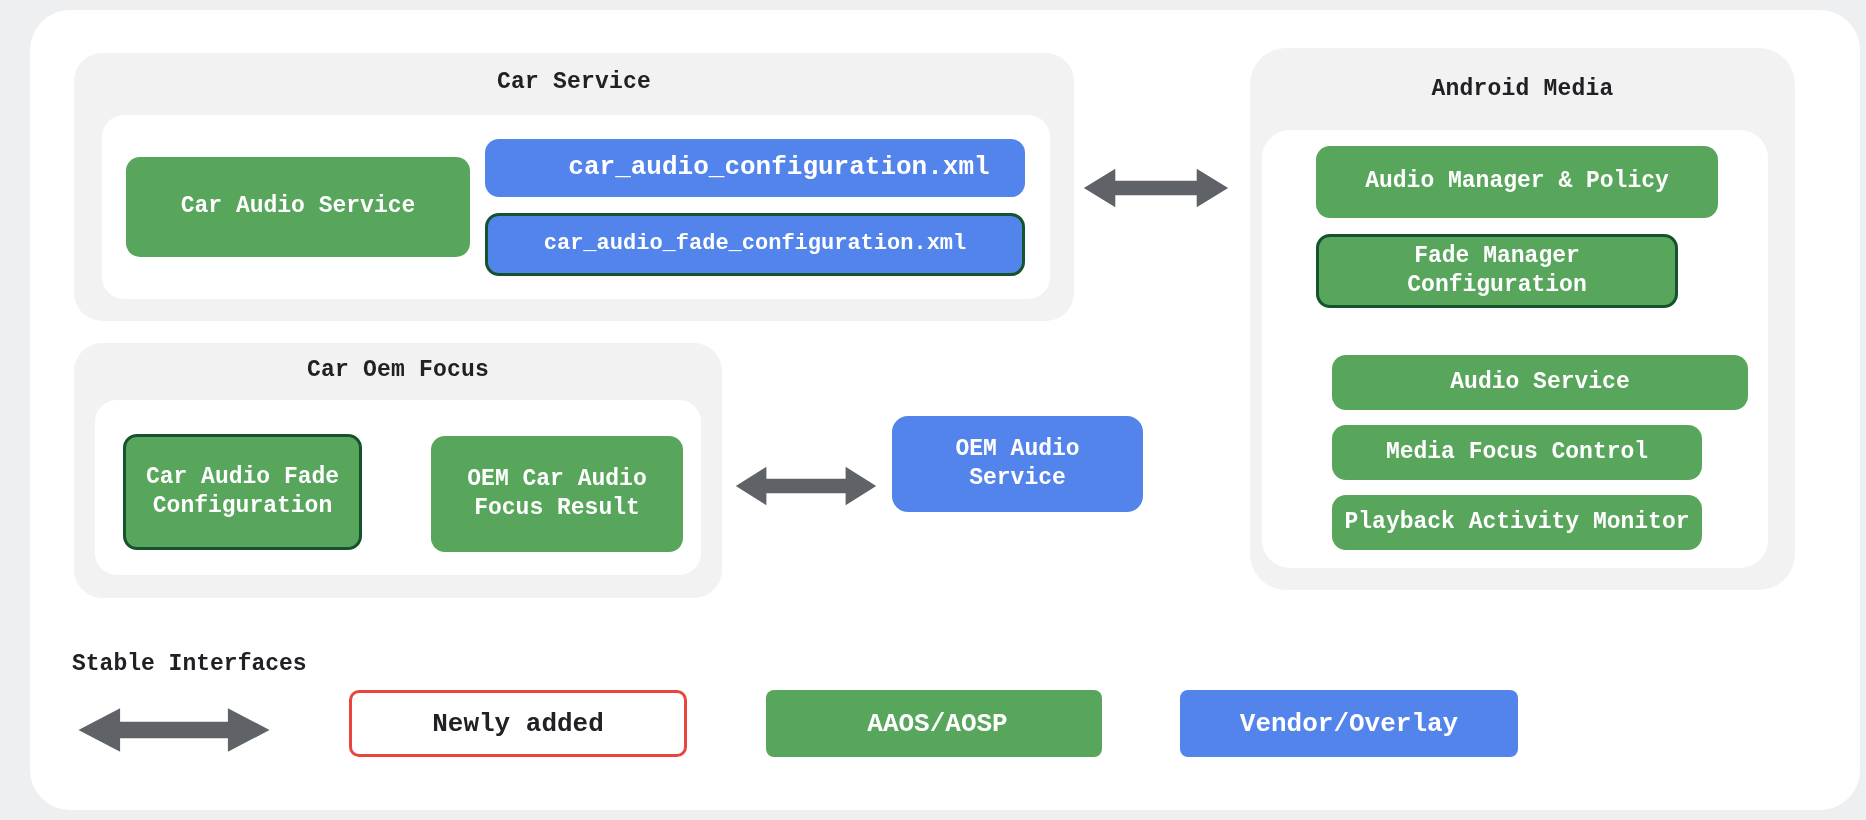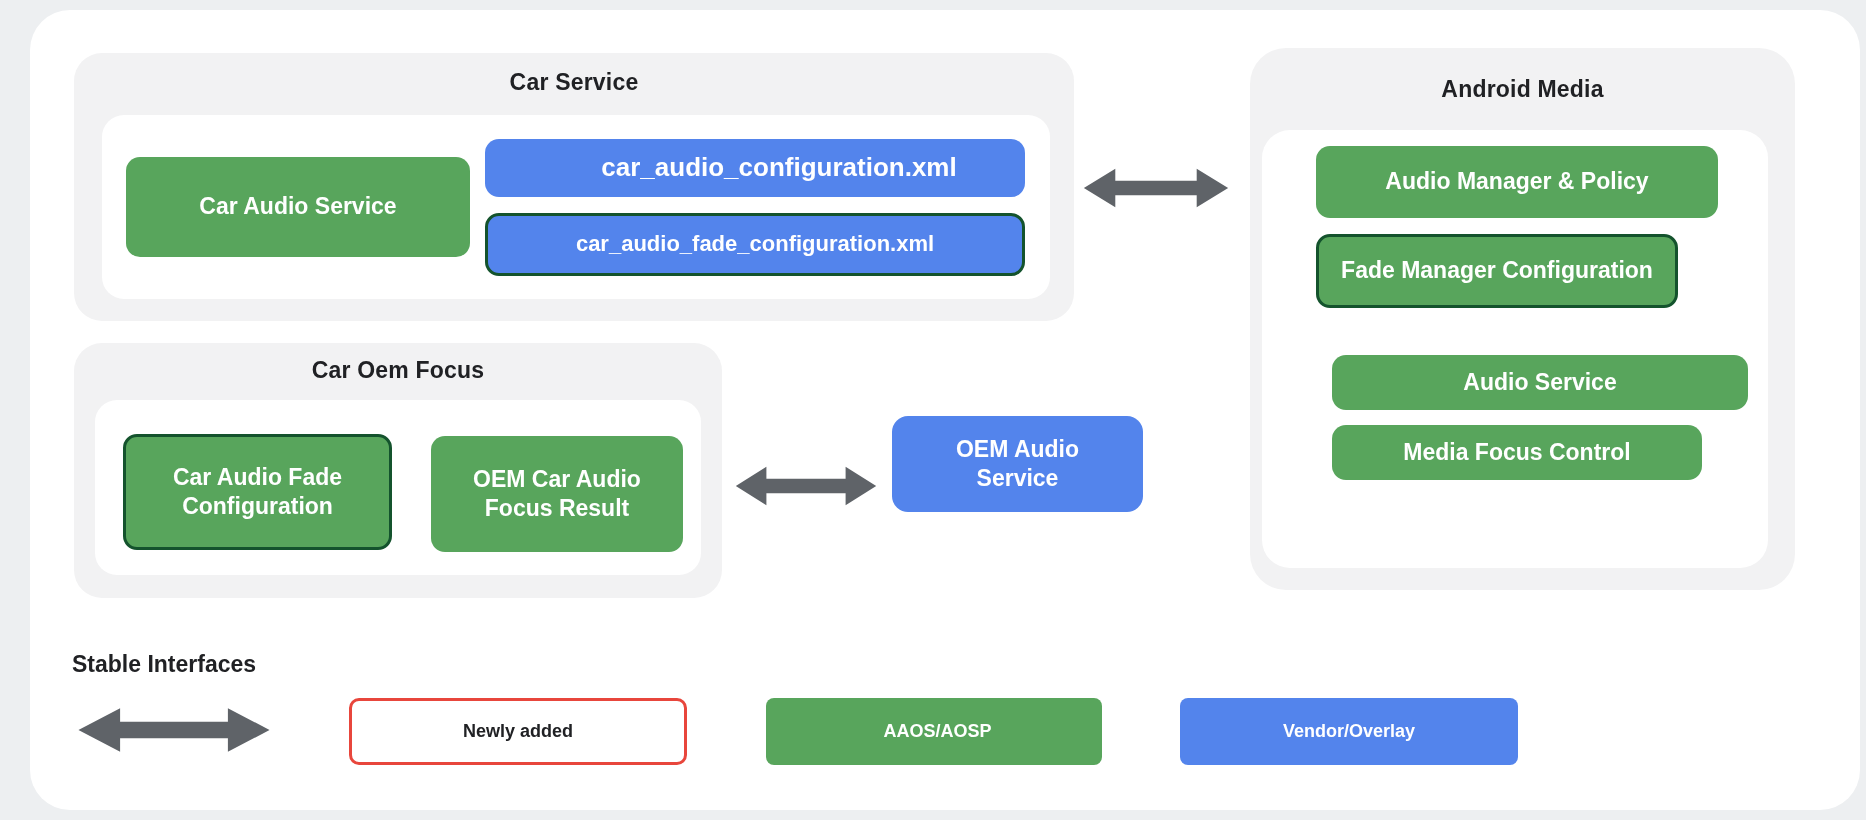--- a/index.html
+++ b/index.html
@@ -11,20 +11,21 @@
     color: #202124;
     position: relative;
     overflow: hidden;
   }
   .card {
     position: absolute;
     left: 30px; top: 10px;
     width: 1830px; height: 800px;
     background: #FFFFFF;
     border-radius: 40px;
+    font-family: Liberation Mono, monospace;
   }
   .group {
     position: absolute;
     background: #F2F2F3;
     border-radius: 28px;
   }
   .group-title {
     position: absolute;
     left: 0; width: 100%;
     text-align: center;
@@ -57,25 +58,24 @@
   .legend-label {
     position: absolute;
     font-size: 23px;
     color: #202124;
   }
   .legend-box {
     position: absolute;
     display: flex;
     align-items: center;
     justify-content: center;
-    font-size: 18px;
+    font-size: 26px;
     border-radius: 8px;
     box-sizing: border-box;
     color: #FFFFFF;
-    margin-top: 8px;
   }
   .legend-newly {
     background: #FFFFFF;
     color: #202124;
     border: 3px solid #E8463C;
     border-radius: 10px;
   }
 </style>
 </head>
 <body>
@@ -87,32 +87,33 @@
     <div class="inner" style="left:28px; top:62px; width:948px; height:184px;">
       <div class="node green" style="left:24px; top:42px; width:344px; height:100px;">Car Audio Service</div>
       <div class="node blue" style="left:383px; top:24px; width:540px; height:58px; font-size:26px;padding-left:48px;">car_audio_configuration.xml</div>
       <div class="node blue red-outline" style="left:383px; top:98px; width:540px; height:63px; font-size:22px;">car_audio_fade_configuration.xml</div>
     </div>
   </div>
 
   <div class="group" style="left:44px; top:333px; width:648px; height:255px;">
     <div class="group-title" style="top:14px;">Car Oem Focus</div>
     <div class="inner" style="left:21px; top:57px; width:606px; height:175px;">
-      <div class="node green red-outline" style="left:28px; top:34px; width:269px; height:116px; padding:13px 12px;">Car Audio Fade Configuration</div>
+      <div class="node green red-outline" style="left:28px; top:34px; width:239px; height:116px; padding:13px 12px;">Car Audio Fade Configuration</div>
       <div class="node green" style="left:336px; top:36px; width:252px; height:116px; padding:0 12px;">OEM Car Audio Focus Result</div>
     </div>
   </div>
 
   <div class="group" style="left:1220px; top:38px; width:545px; height:542px; border-radius:36px;">
     <div class="group-title" style="top:28px;">Android Media</div>
     <div class="inner" style="left:12px; top:82px; width:506px; height:438px; border-radius:28px;">
       <div class="node green" style="left:54px; top:16px; width:402px; height:72px;">Audio Manager &amp; Policy</div>
       <div class="node green red-outline" style="left:54px; top:104px; width:362px; height:74px;">Fade Manager Configuration</div>
       <div class="node green" style="left:70px; top:225px; width:416px; height:55px;">Audio Service</div>
       <div class="node green" style="left:70px; top:295px; width:370px; height:55px;">Media Focus Control</div>
+      <div class="node green" style="left:70px; top:365px; width:370px; height:55px;">Playback Activity Monitor</div>
     </div>
   </div>
 
   <div class="node blue" style="left:862px; top:406px; width:251px; height:96px; border-radius:16px; padding:0 36px;">OEM Audio Service</div>
 
   <div class="arrow" style="left:1052px; top:155px; width:148px; height:46px;">
     <svg viewBox="0 0 160 50" preserveAspectRatio="none">
       <path fill="#5F6368" d="M2,25 L36,4 L36,17 L124,17 L124,4 L158,25 L124,46 L124,33 L36,33 L36,46 Z"></path>
     </svg>
   </div>

